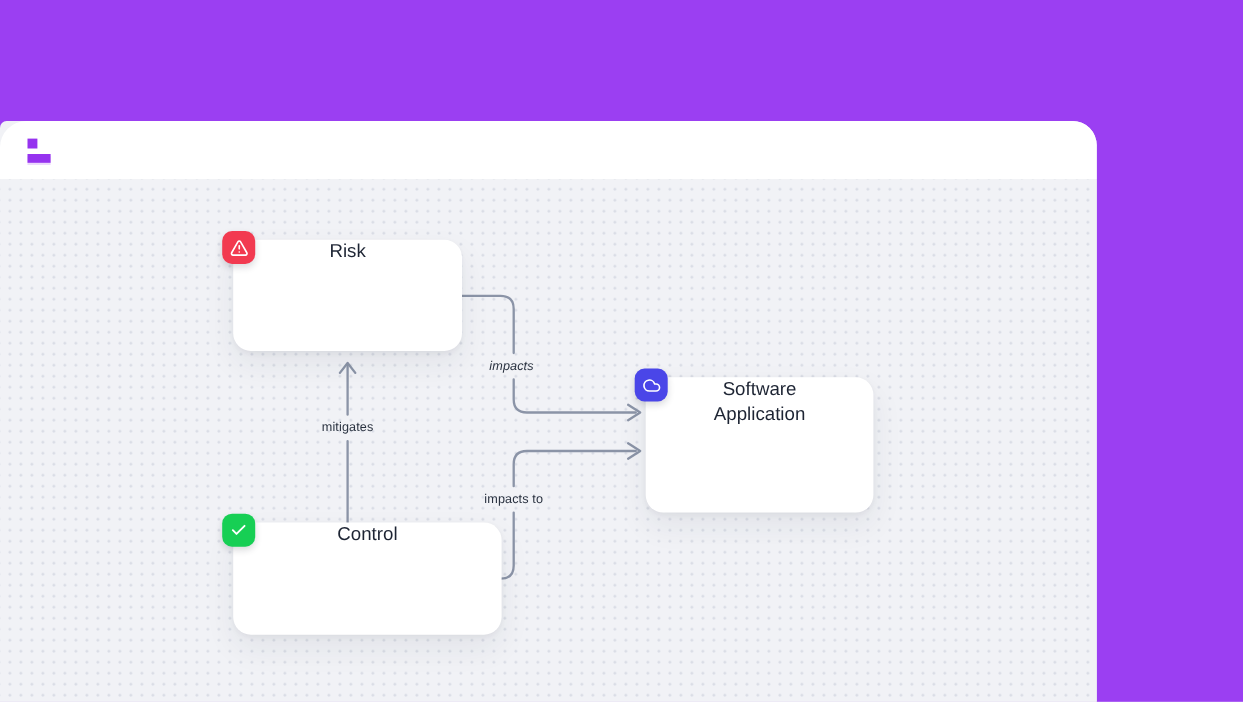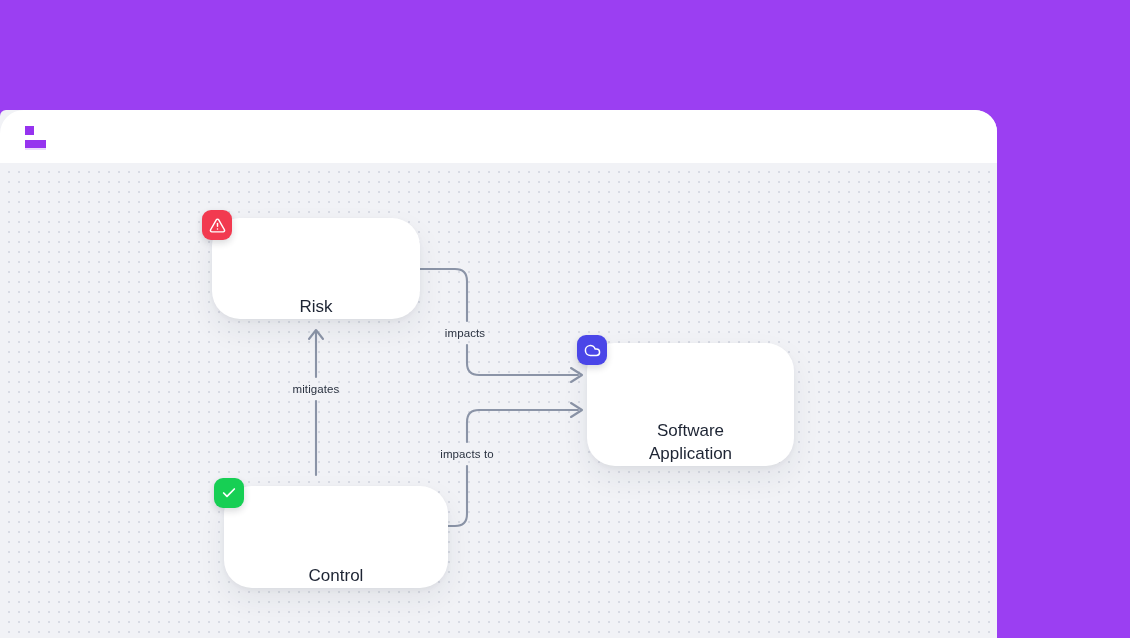--- a/index.html
+++ b/index.html
@@ -29,26 +29,26 @@
     background-size:10px 10px;background-position:4px 4px;
     border-radius:0 0 0 0;
   }
   .edges{position:absolute;left:0;top:0;width:997px;height:475px;}
   .edges path,.edges polyline{fill:none;stroke:#8b94a7;stroke-width:2.1;stroke-linecap:round;stroke-linejoin:round;}
   .edge-label{
     position:absolute;transform:translate(-50%,-50%);
     font-size:11.5px;color:#2a3240;white-space:nowrap;letter-spacing:.1px;
   }
   .node{
-    position:absolute;background:#ffffff;border-radius:28px;
+    position:absolute;background:#ffffff;border-radius:16px;
     box-shadow:0 12px 28px rgba(30,36,50,.07),0 2px 5px rgba(30,36,50,.05);
-    display:flex;align-items:flex-end;justify-content:center;
+    display:flex;align-items:flex-start;justify-content:center;
   }
   .node-risk{left:212px;top:55px;width:208px;height:101px;}
-  .node-control{left:212px;top:323px;width:224px;height:102px;margin-left:12px;}
+  .node-control{left:212px;top:312px;width:244px;height:102px;}
   .node-software{left:587px;top:180px;width:207px;height:123px;}
   .node-label{
     font-size:17px;font-weight:500;color:#1d2433;text-align:center;
     max-width:140px;line-height:1.35;
   }
   .badge{
     position:absolute;left:-10px;top:-8px;width:30px;height:30px;border-radius:9px;
     display:flex;align-items:center;justify-content:center;
     box-shadow:0 3px 7px rgba(20,25,40,.16);
   }
@@ -82,21 +82,21 @@
       </g>
 
       <g>
         <path d="M420,363 H455 Q467,363 467,351 V303"></path>
         <path d="M467,279 V259 Q467,247 479,247 H578"></path>
         <polyline points="571,240 582,247 571,254"></polyline>
       </g>
     </svg>
 
     <div class="edge-label" style="left:316px;top:226px;">mitigates</div>
-    <div class="edge-label" style="left:465px;top:170px;">impacts</div>
+    <div class="edge-label" style="left:465px;top:170px;font-style:italic;">impacts</div>
     <div class="edge-label" style="left:467px;top:291px;">impacts to</div>
 
     <div class="node node-risk">
       <div class="badge" style="background:#f23a50;">
         <span>
           <svg width="17" height="17" viewBox="0 0 24 24" fill="none" stroke="#ffffff" stroke-width="2.1" stroke-linecap="round" stroke-linejoin="round">
             <path d="M21.73 18l-8-14a2 2 0 0 0-3.46 0l-8 14A2 2 0 0 0 4 21h16a2 2 0 0 0 1.73-3Z"></path>
             <path d="M12 9v4"></path>
               <path d="M12 17h.01"></path>
           </svg>

